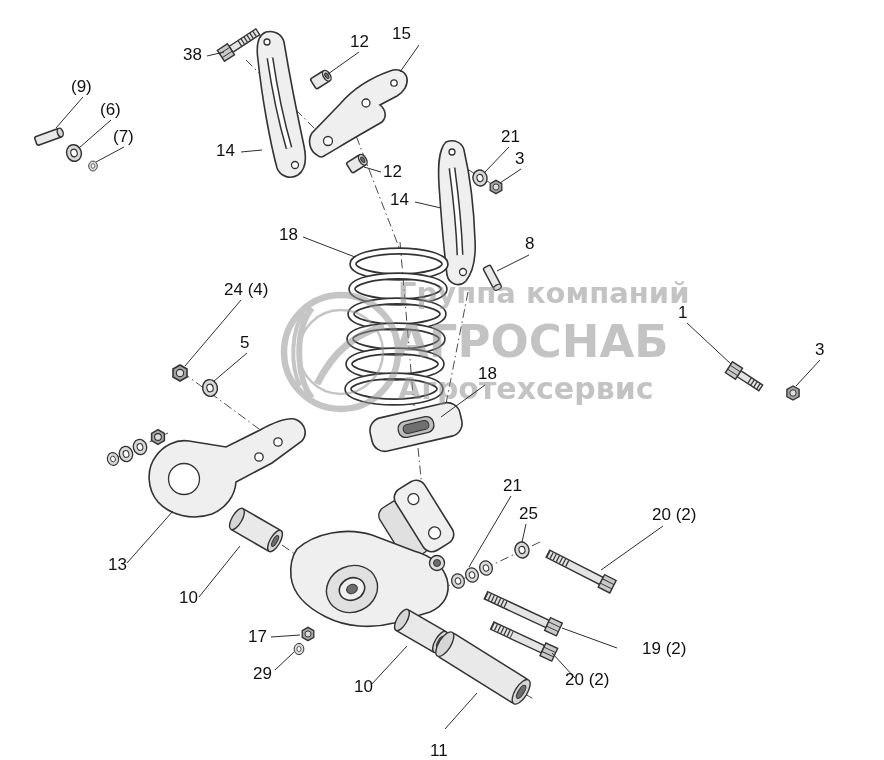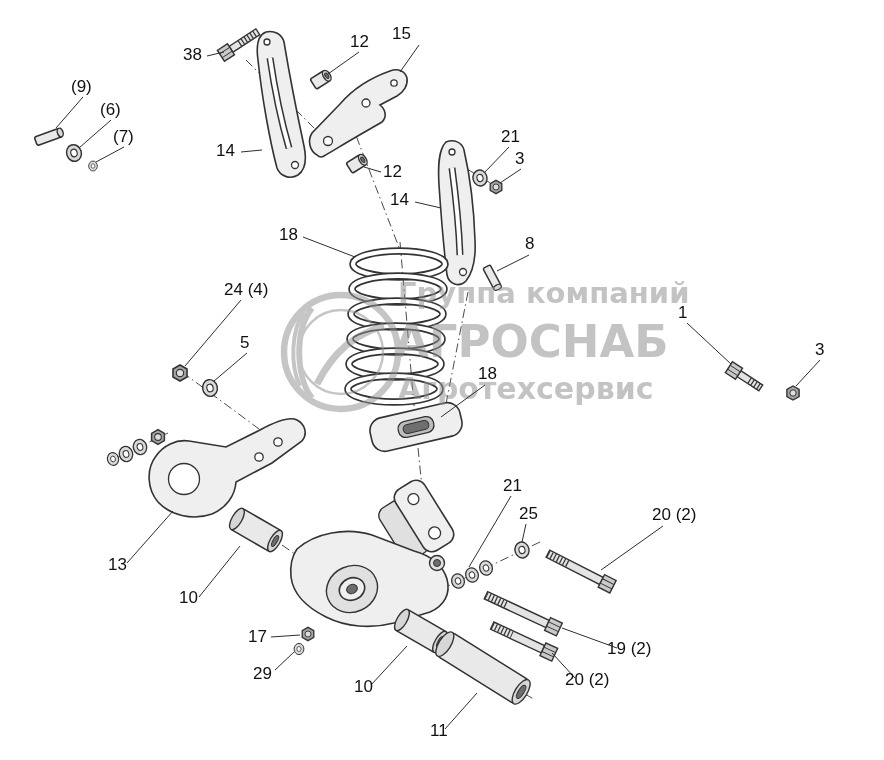--- a/index.html
+++ b/index.html
@@ -303,17 +303,17 @@
 <div class="callout" style="left:815px;top:341px">3</div>
 <div class="callout" style="left:478px;top:365px">18</div>
 <div class="callout" style="left:108px;top:556px">13</div>
 <div class="callout" style="left:179px;top:589px">10</div>
 <div class="callout" style="left:503px;top:477px">21</div>
 <div class="callout" style="left:519px;top:505px">25</div>
 <div class="callout" style="left:652px;top:506px">20 (2)</div>
 <div class="callout" style="left:248px;top:628px">17</div>
 <div class="callout" style="left:253px;top:665px">29</div>
 <div class="callout" style="left:354px;top:678px">10</div>
-<div class="callout" style="left:607px;top:640px">19 (2)</div>
+<div class="callout" style="left:642px;top:640px">19 (2)</div>
 <div class="callout" style="left:565px;top:671px">20 (2)</div>
-<div class="callout" style="left:430px;top:722px">11</div>
+<div class="callout" style="left:430px;top:742px">11</div>
 
 </div>
 
 </body></html>

